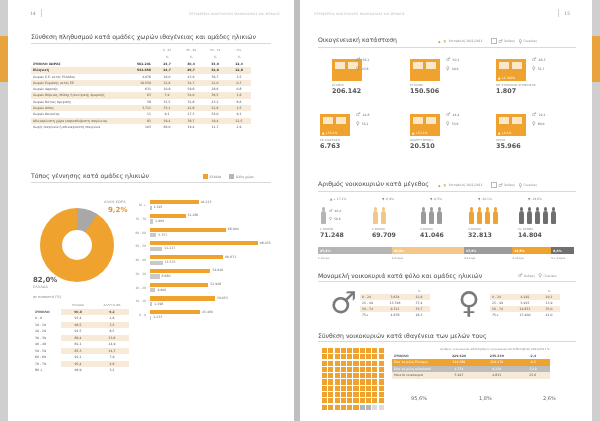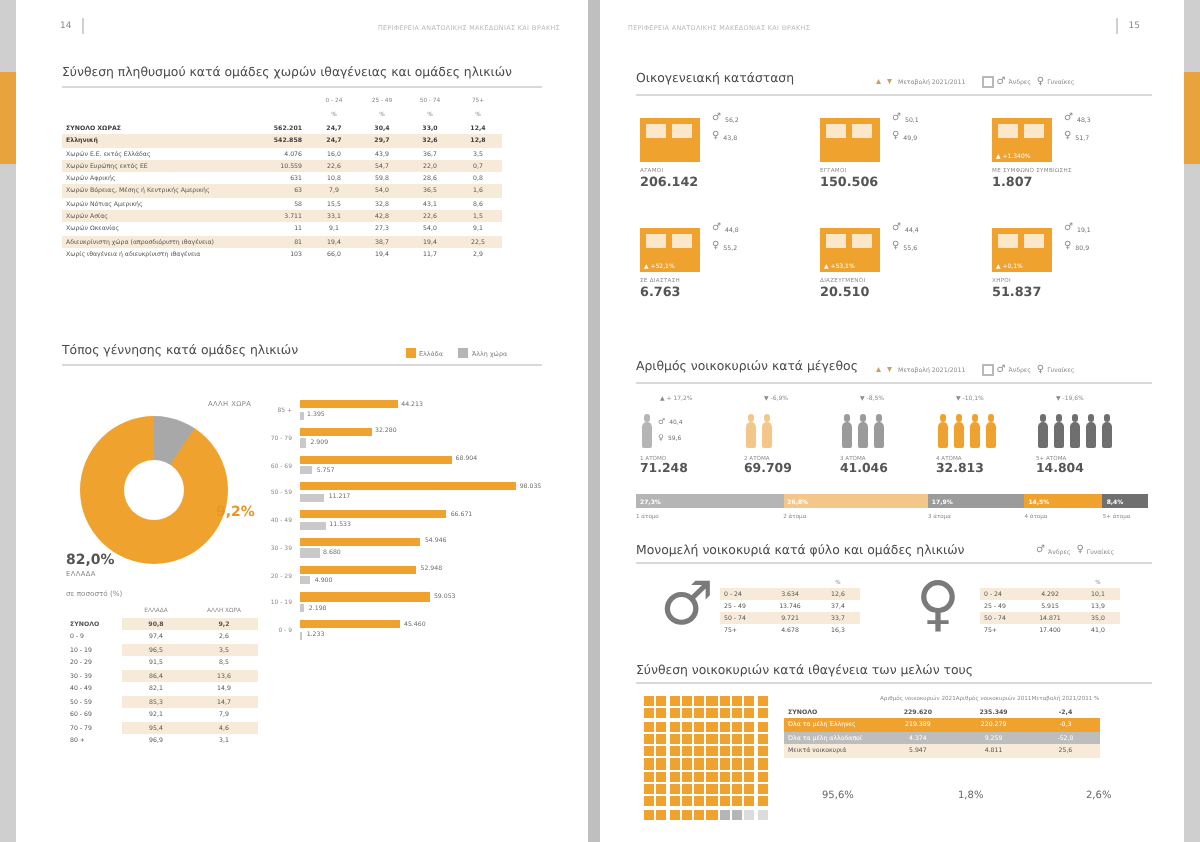--- a/index.html
+++ b/index.html
@@ -28,21 +28,21 @@
   .tbl tr.hd td{color:#8a8a8a;font-size:2.9px;height:7px;text-align:center;}
   .tbl tr.tot td{font-weight:bold;color:#3f3f3f;}
 
   
   .donut{position:absolute;width:74px;height:74px;border-radius:50%;
      background:conic-gradient(from 0deg,#a8a8a8 0deg 33deg,#f0a22e 33deg 360deg);}
   .donut .hole{position:absolute;left:22px;top:22px;width:30px;height:30px;border-radius:50%;background:#fff;}
   .dlabel{position:absolute;white-space:nowrap;}
   .dbig{font-size:7px;color:#555;font-weight:bold;}
   .dsml{font-size:3.4px;color:#8a8a8a;letter-spacing:.2px;}
-  .dorange{color:#e8952a;margin-top:46px;}
+  .dorange{color:#e8952a;}
 
   
   .lg{position:absolute;font-size:3.2px;color:#7d7d7d;white-space:nowrap;display:flex;align-items:center;gap:2px;}
   .sw{display:inline-block;width:5px;height:5px;}
   .sw.o{background:#f0a22e;}
   .sw.g{background:#b5b5b5;}
 
   
   .bargrp{position:absolute;}
   .barrow{position:relative;height:4.2px;margin-bottom:1.4px;}
@@ -447,21 +447,21 @@
         <span class="gsym">♂</span>
         <span>Άνδρες</span>
       </span>
       <span class="gl">
         <span class="gsym">♀</span>
         <span>Γυναίκες</span>
       </span>
     </div>
     <div class="rule" style="left:18px;top:47px;width:258px;"></div>
     <div id="family-host">
-        <div class="fcard" style="left:20px;top:55px;">
+        <div class="fcard" style="left:32px;top:55px;">
           <div class="ficon">
             <div style="position:absolute;left:0;top:4px;width:30px;height:22px;background:#f0a22e;"></div>
             <div style="position:absolute;left:3px;top:7px;width:10px;height:7px;background:#fff;opacity:.75"></div>
             <div style="position:absolute;left:16px;top:7px;width:10px;height:7px;background:#fff;opacity:.75"></div>
           </div>
           <div class="fname">ΑΓΑΜΟΙ</div>
           <div class="fval">206.142</div>
         </div>
         <div class="fgen" style="left:56px;top:57px;">
           <span class="gsym">♂</span>
@@ -543,21 +543,21 @@
           <span>55,6</span>
         </div>
         <div class="fcard" style="left:196px;top:110px;">
           <div class="ficon">
             <div style="position:absolute;left:0;top:4px;width:30px;height:22px;background:#f0a22e;"></div>
             <div style="position:absolute;left:3px;top:7px;width:10px;height:7px;background:#fff;opacity:.75"></div>
             <div style="position:absolute;left:16px;top:7px;width:10px;height:7px;background:#fff;opacity:.75"></div>
             <div style="position:absolute;left:2px;bottom:1px;font-size:3px;color:#fff;">▲ +0,1%</div>
           </div>
           <div class="fname">ΧΗΡΟΙ</div>
-          <div class="fval">51.837</div>
+          <div class="fval">35.966</div>
         </div>
         <div class="fgen" style="left:232px;top:112px;">
           <span class="gsym">♂</span>
           <span>19,1</span>
         </div>
         <div class="fgen" style="left:232px;top:121px;">
           <span class="gsym">♀</span>
           <span>80,9</span>
         </div>
       </div>

